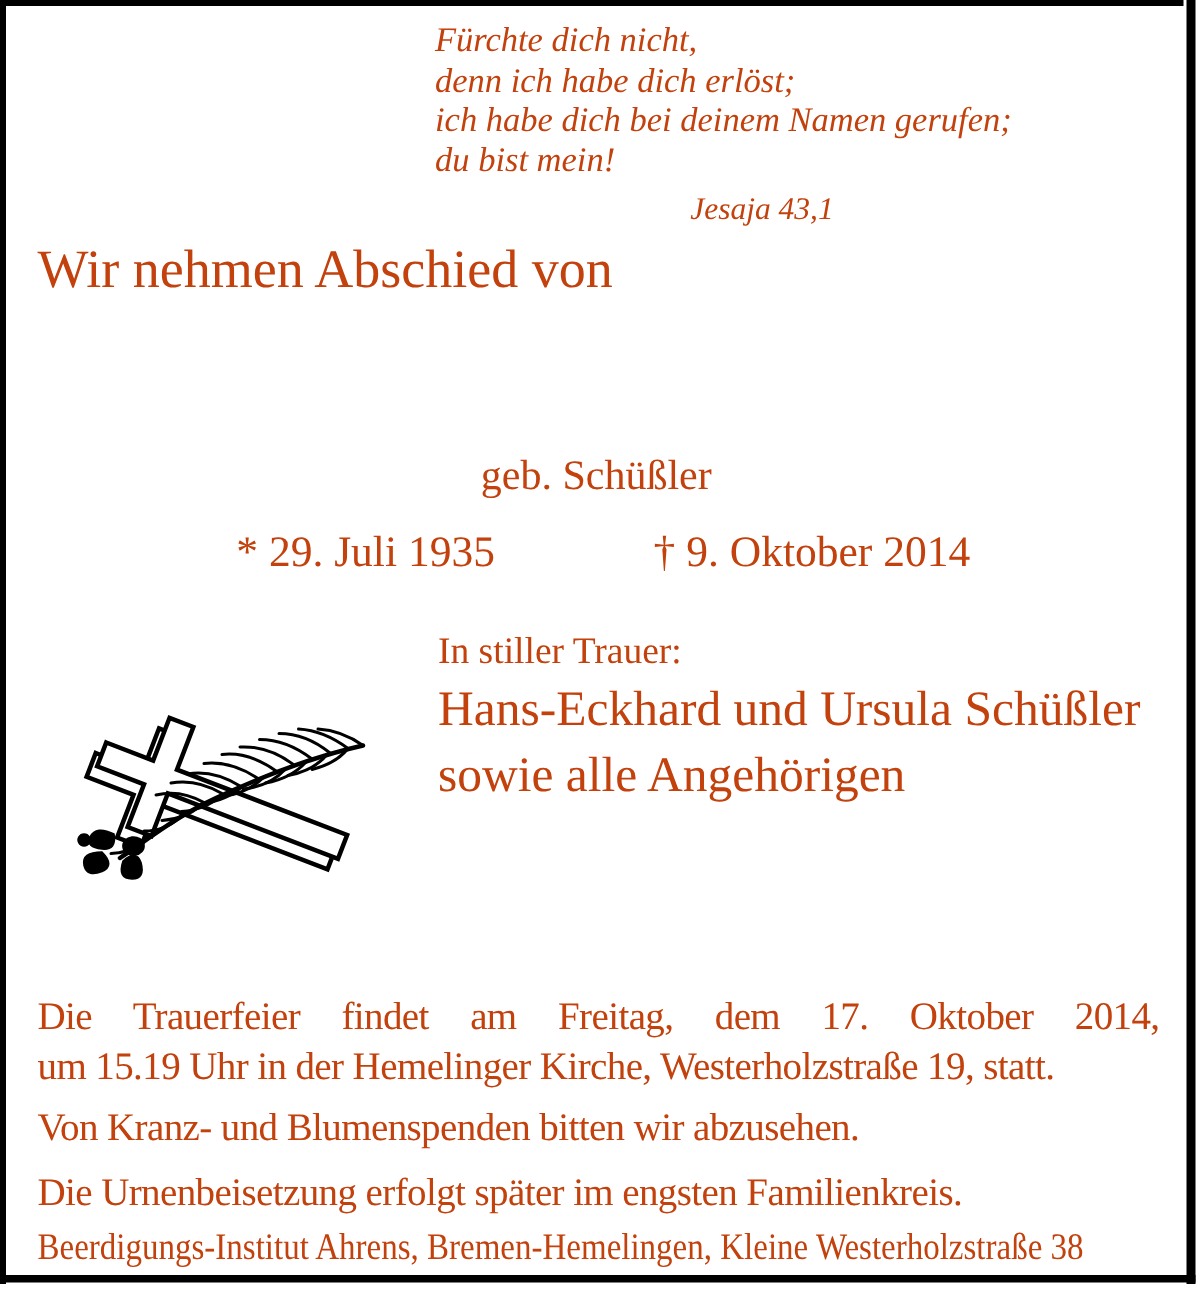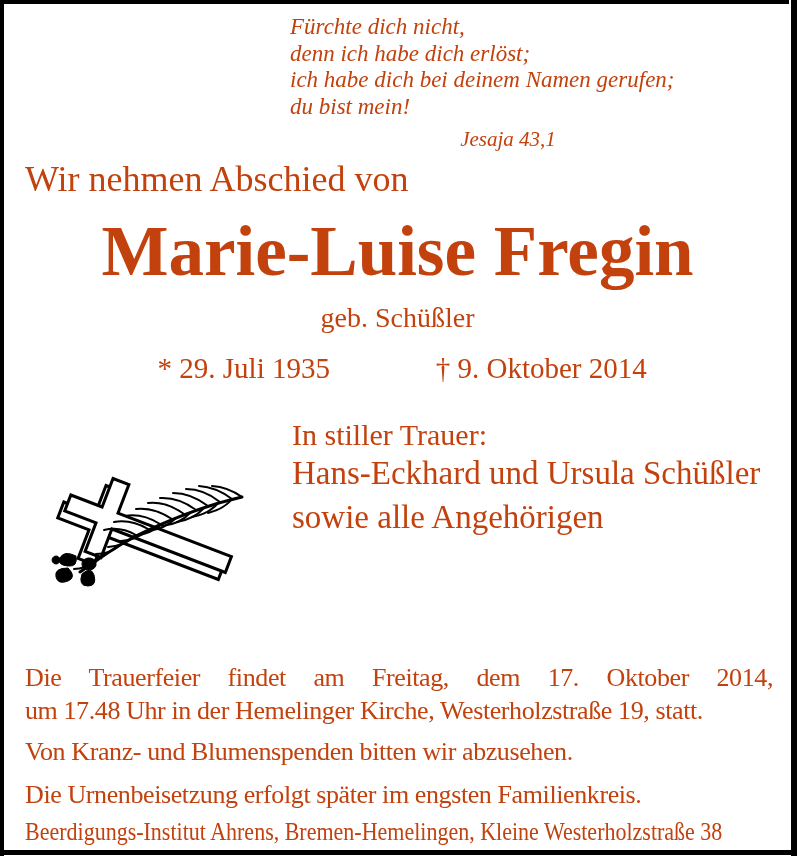--- a/index.html
+++ b/index.html
@@ -36,21 +36,21 @@
   .maiden{
     position:absolute;left:4px;right:9px;top:302px;
     text-align:center;font-size:28px;line-height:32px;
   }
   .dates{
     position:absolute;left:95px;top:352px;width:595px;
     display:flex;font-size:29px;line-height:32px;
   }
   .dates > div{flex:1;text-align:center;white-space:nowrap;}
   .mourning-heading{
-    position:absolute;left:292px;top:421px;font-size:30px;line-height:27px;white-space:nowrap;font-family:Liberation Serif, serif;
+    position:absolute;left:292px;top:421px;font-size:25px;line-height:27px;white-space:nowrap;font-family:Liberation Serif, serif;
   }
   .mourners{
     position:absolute;left:292px;top:452px;font-size:33px;line-height:43.5px;
   }
   .mourners div{white-space:nowrap;}
   .cross-art{position:absolute;left:46px;top:470px;width:204px;height:118px;}
   .service{
     position:absolute;left:25px;top:661px;width:748px;
     font-size:26px;line-height:33px;letter-spacing:-0.4px;
   }
@@ -82,21 +82,20 @@
   <div class="quote">
     <div class="quote-line">Fürchte dich nicht,</div>
     <div class="quote-line">denn ich habe dich erlöst;</div>
     <div class="quote-line">ich habe dich bei deinem Namen gerufen;</div>
     <div class="quote-line">du bist mein!</div>
     <div class="quote-source">Jesaja 43,1</div>
   </div>
 
   <div class="intro">Wir nehmen Abschied von</div>
 
-  <div class="name">Marie-Luise Fregin</div>
 
   <div class="maiden">geb. Schüßler</div>
 
   <div class="dates">
     <div>* 29. Juli 1935</div>
     <div>† 9. Oktober 2014</div>
   </div>
 
   <div class="mourning-heading">In stiller Trauer:</div>
 
@@ -150,21 +149,21 @@
       <path d="M30,86 q-12,-6 -16,2 q-3,7 8,8 q10,1 8,-10 Z"></path>
       <path d="M22,98 q-14,0 -12,9 q2,8 12,4 q9,-4 0,-13 Z"></path>
       <path d="M36,104 q-4,12 6,12 q9,0 6,-11 q-3,-9 -12,-1 Z"></path>
       <path d="M42,88 a7,6 0 1,1 2,12 a7,6 0 1,1 -2,-12 Z"></path>
       <path d="M10,94 a4,4 0 1,1 0.1,0 Z"></path>
     </g>
   </svg>
 
   <div class="service">
     <div class="just">Die Trauerfeier findet am Freitag, dem 17. Oktober 2014,</div>
-    <div class="l2">um 17.48 Uhr in der Hemelinger Kirche, Westerholzstraße 19, statt.</div>
+    <div class="l2">um 15.19 Uhr in der Hemelinger Kirche, Westerholzstraße 19, statt.</div>
   </div>
 
   <div class="note-donations">Von Kranz- und Blumenspenden bitten wir abzusehen.</div>
 
   <div class="note-burial">Die Urnenbeisetzung erfolgt später im engsten Familienkreis.</div>
 
   <div class="publisher">Beerdigungs-Institut Ahrens, Bremen-Hemelingen, Kleine Westerholzstraße 38</div>
 
 </div>
 

